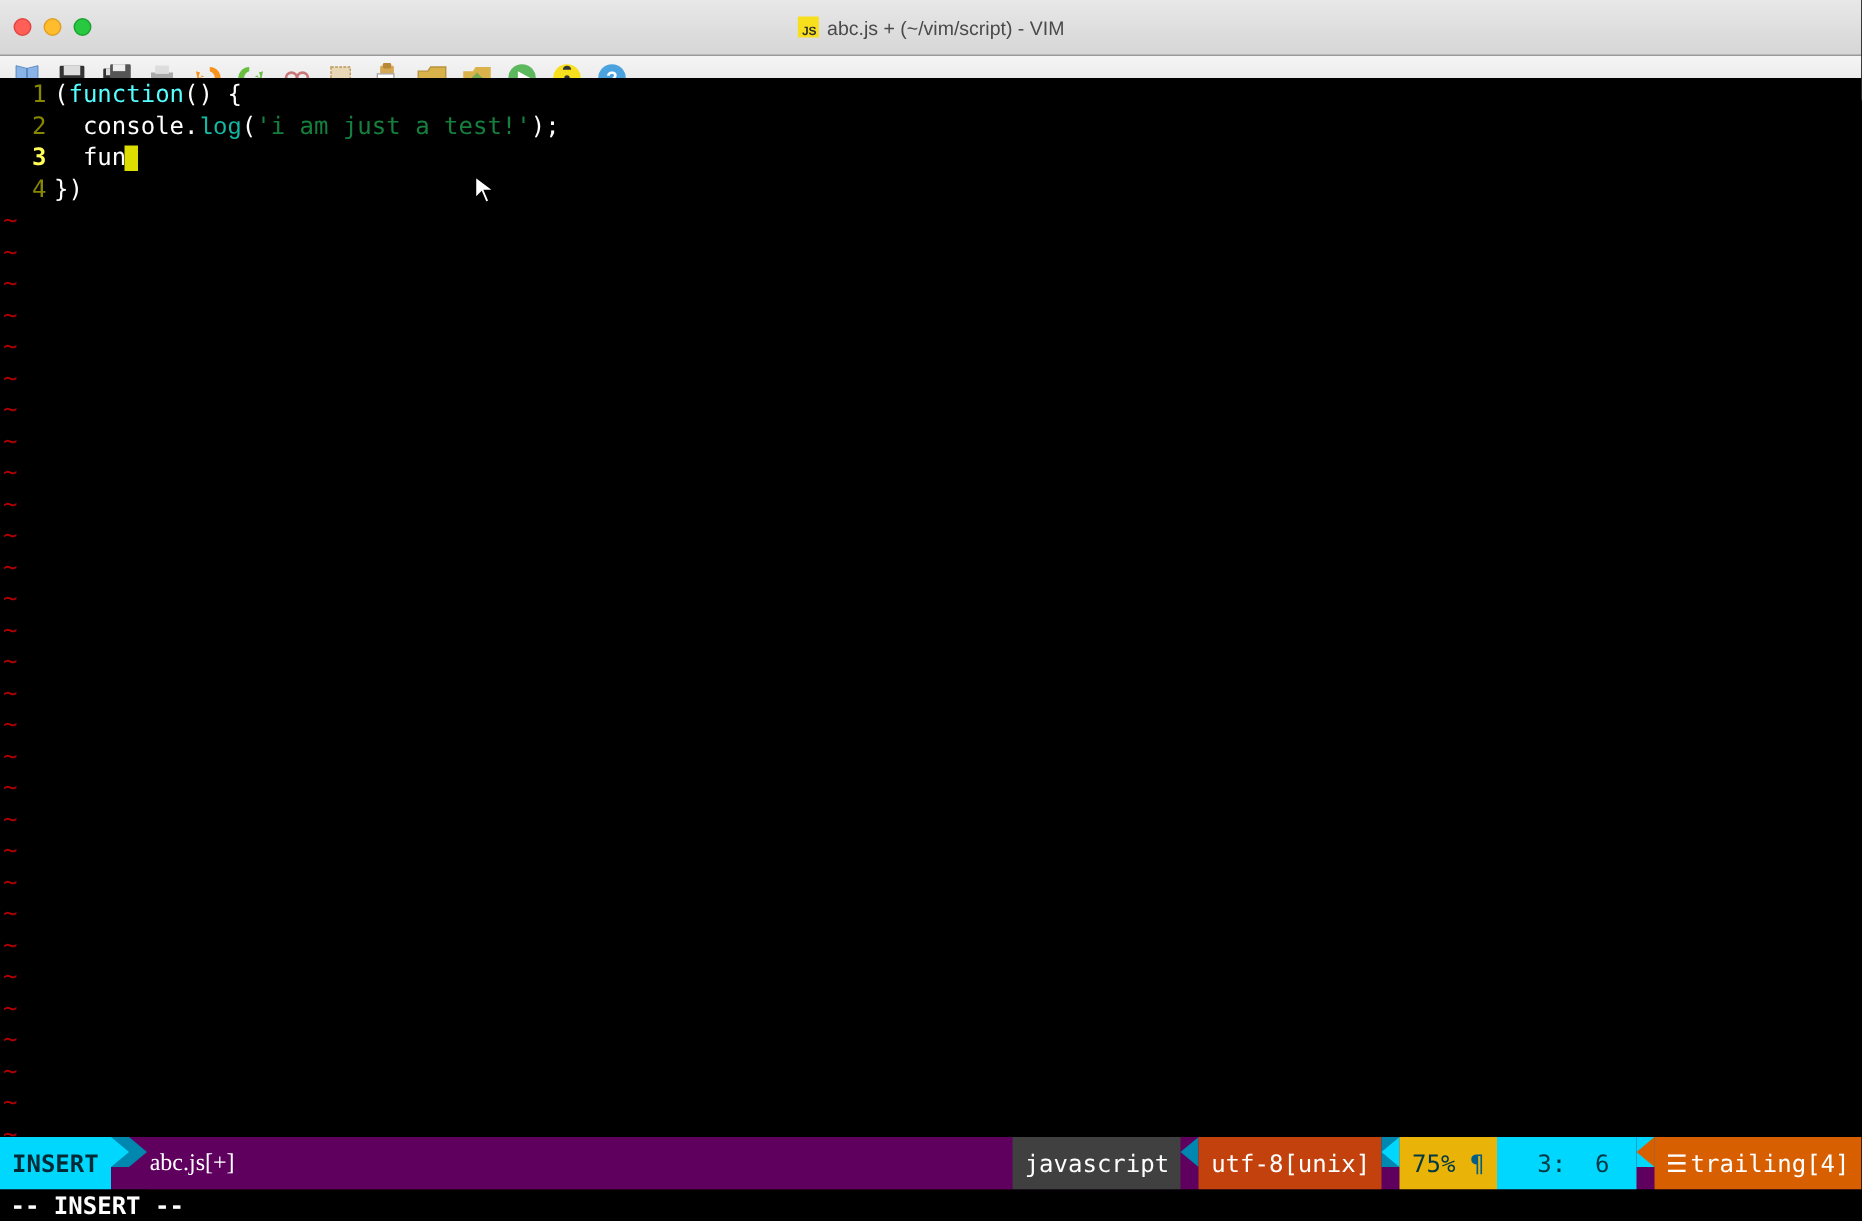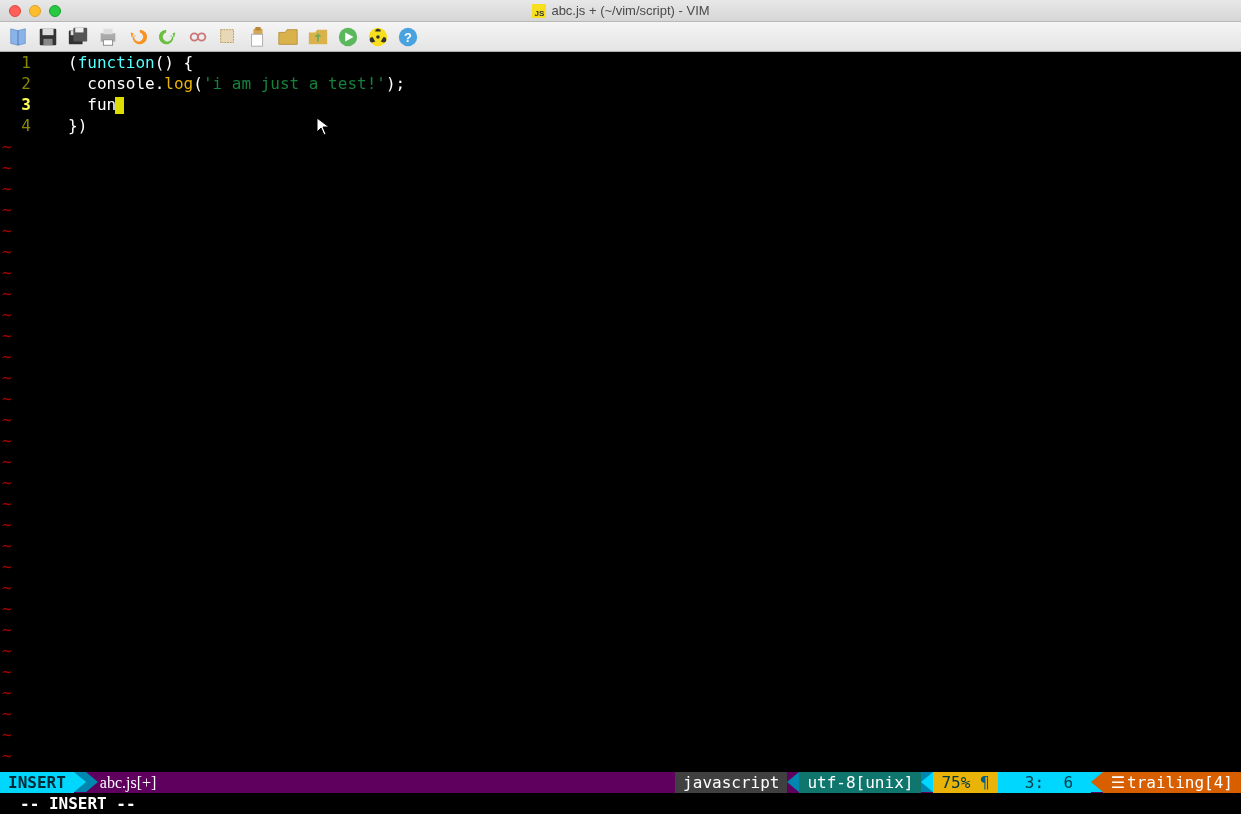--- a/index.html
+++ b/index.html
@@ -8,21 +8,21 @@
   height: 814px;
   background: #000;
   font-family: Menlo, Monaco, Consolas, monospace;
   font-size: 16px;
   overflow: hidden;
   position: relative;
 }
 
 
 .titlebar {
-  height: 22px;
+  height: 37px;
   background: linear-gradient(#e8e8e8, #d6d6d6);
   display: flex;
   align-items: center;
   position: relative;
   border-bottom: 1px solid #b8b8b8;
 }
 .traffic-lights {
   display: flex;
   gap: 8px;
   padding-left: 9px;
@@ -101,27 +101,27 @@
 }
 .gutter .current { color: #ffff55; font-weight: bold; }
 .code {
   flex: 1;
   line-height: 21px;
   font-size: 16px;
   white-space: pre;
   color: #d0d0d0;
   position: relative;
 }
-.code-line { height: 21px; margin-left: 32px; }
+.code-line { height: 21px; }
 
 
 .tok-paren { color: #ffffff; }
 .tok-keyword { color: #55ffff; }
 .tok-ident { color: #ffffff; }
-.tok-method { color: #eab308; }
+.tok-method { color: #14b8a6; font-family: Liberation Mono, monospace; }
 .tok-string { color: #15803d; }
 .tok-punc { color: #ffffff; }
 
 .cursor-block {
   display: inline-block;
   width: 9px;
   height: 17px;
   background: #dddd00;
   vertical-align: text-bottom;
   margin-left: -1px;
@@ -147,21 +147,21 @@
   pointer-events: none;
 }
 .mouse-cursor svg { width: 14px; height: 20px; }
 
 
 .airline {
   position: absolute;
   bottom: 21px;
   left: 0;
   right: 0;
-  height: 21px;
+  height: 35px;
   background: #5f005f;
   display: flex;
   font-size: 16px;
   line-height: 21px;
 }
 .seg {
   display: flex;
   align-items: center;
   padding: 0 8px;
   white-space: nowrap;
@@ -176,41 +176,41 @@
 .sep-mode-file { border-left: 12px solid #00d7ff; background:#0087af; }
 .sep-mode-file2 { border-left: 12px solid #0087af; }
 .seg-fill { flex: 1; background: #5f005f; }
 .seg-ft { background: #404040; color: #ffffff; }
 .sep-l {
   width: 0; height: 0;
   border-top: 10.5px solid transparent;
   border-bottom: 10.5px solid transparent;
 }
 .sep-ft-enc { border-right: 12px solid #0087af; }
-.seg-enc { background: #0f766e; color: #ffffff; }
+.seg-enc { background: #c2410c; color: #ffffff; }
 .sep-enc-pct { border-right: 12px solid #00d7ff; background:#0087af;}
 .seg-pct { background: #eab308; color: #003844; }
 .seg-pct .pilcrow { color: #005f87; }
 .seg-pos { background: #00d7ff; color: #003844; }
 .sep-pos-trail { border-right: 12px solid #d75f00; background:#00d7ff; }
 .seg-trail { background: #d75f00; color: #ffffff; }
 .seg-trail .xi { font-weight: normal; padding-right:2px; }
 
 
 .cmdline {
   position: absolute;
   bottom: 0;
   left: 0;
   right: 0;
   height: 21px;
   background: #000;
   color: #ffffff;
   font-weight: bold;
   line-height: 21px;
-  padding-left: 20px;
+  padding-left: 7px;
 }
 </style>
 </head>
 <body>
 
 <div class="titlebar">
   <div class="traffic-lights">
     <div class="traffic-light tl-red"></div>
     <div class="traffic-light tl-yellow"></div>
     <div class="traffic-light tl-green"></div>

